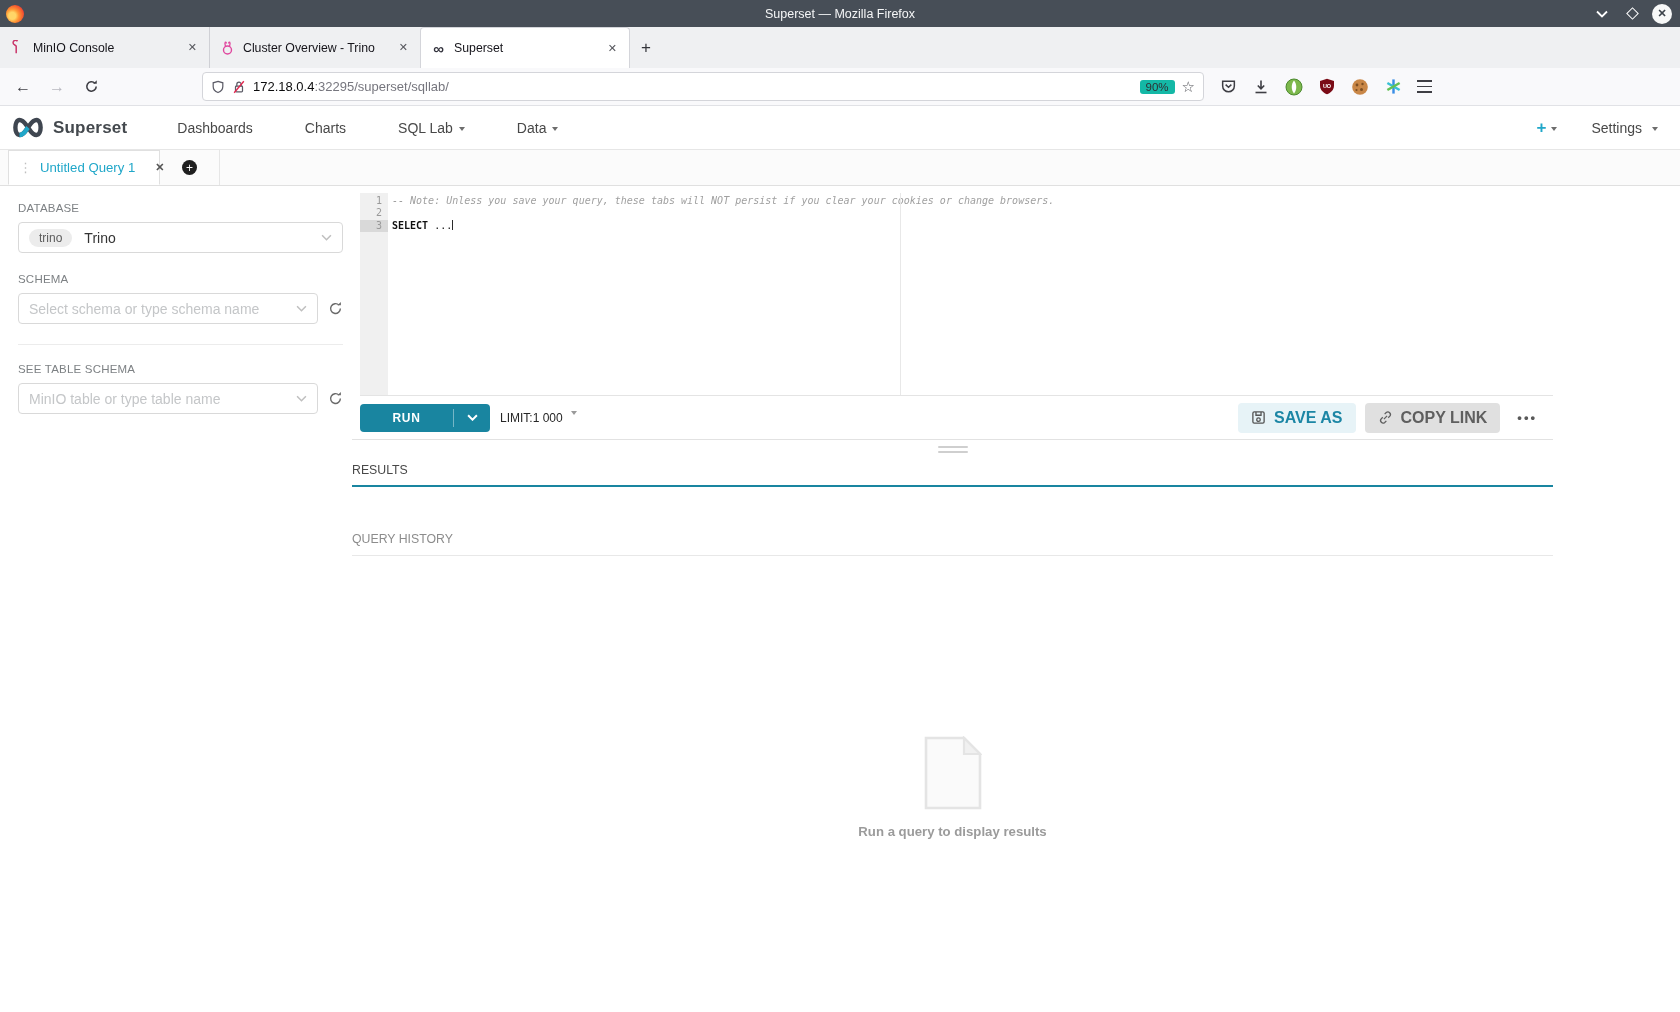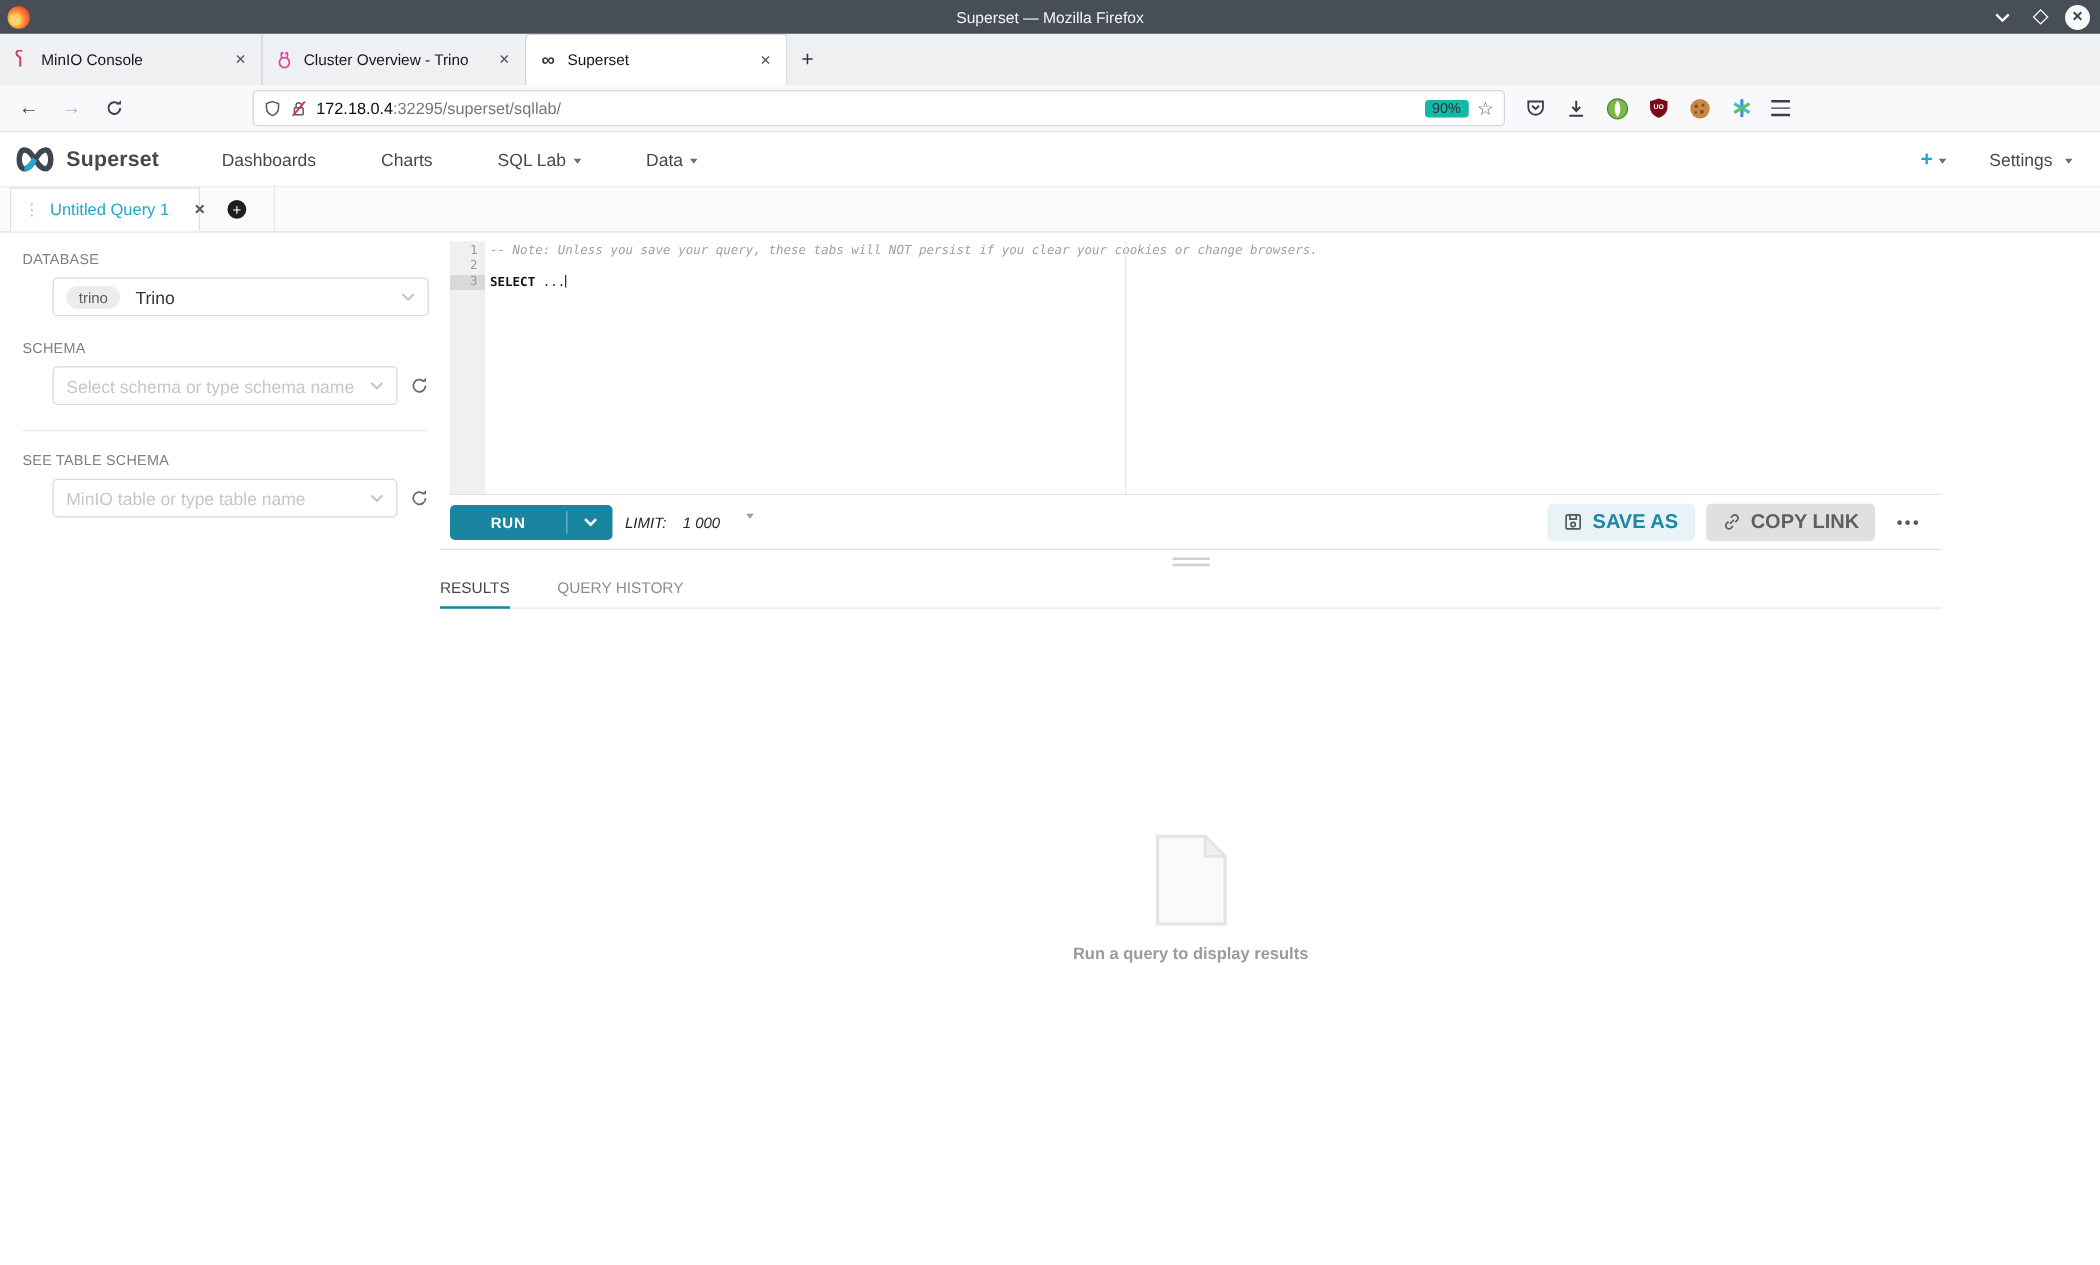--- a/index.html
+++ b/index.html
@@ -67,21 +67,21 @@
   .plus-circle { width:15px; height:15px; border-radius:50%; background:#1f1f1f; color:#fbfbfb; display:flex; align-items:center; justify-content:center; font-size:12px; line-height:1; }
 
   
   .main { flex:1; display:flex; min-height:0; }
 
   
   .sidebar { width:352px; flex:0 0 auto; padding:16px 9px 0 18px; }
   .side-label { font-size:11.5px; color:#7d8184; letter-spacing:.2px; margin-bottom:8px; }
   .select-row { display:flex; align-items:center; margin-bottom:20px; }
   .select-box { flex:1; height:31px; border:1px solid #d9d9d9; border-radius:4px; background:#fff;
-                display:flex; align-items:center; padding:0 10px; gap:12px;margin-left:24px; }
+                display:flex; align-items:center; padding:0 10px; gap:12px; }
   .sel-chevron { margin-left:auto; display:flex; }
   .pill { background:#ececec; border-radius:10px; padding:2px 10px; font-size:12px; color:#5c5c5c; }
   .sel-value { font-size:14px; color:#333; }
   .placeholder { font-size:14px; color:#c4c6c8; white-space:nowrap; overflow:hidden; }
   .refresh-btn { margin-left:10px; display:flex; flex:0 0 auto; }
   .side-divider { height:1px; background:#ececec; margin:2px 0 18px 0; }
 
   
   .editor-col { flex:1; min-width:0; margin-right:127px; display:flex; flex-direction:column; }
   .ace-editor { margin:7px 0 0 8px; height:203px; position:relative; display:flex;
@@ -96,33 +96,33 @@
   .kw { font-weight:bold; color:#111; }
   .cursor { display:inline-block; width:1.2px; height:10px; background:#2b2b2b; vertical-align:-1px; }
   .print-margin { position:absolute; left:512px; top:0; bottom:0; width:1px; background:#e8e8e8; }
 
   
   .sql-toolbar { height:44px; display:flex; align-items:center; border-bottom:1px solid #e2e2e2; padding:0 8px; flex:0 0 auto; }
   .run-btn { display:flex; height:28px; background:#1985a0; border-radius:4px; overflow:hidden; color:#fff; }
   .run-main { width:93px; display:flex; align-items:center; justify-content:center; font-size:12px; font-weight:bold; letter-spacing:.6px; }
   .run-split { width:1px; background:rgba(255,255,255,.4); margin:5px 0; }
   .run-caret { width:36px; display:flex; align-items:center; justify-content:center; }
-  .limit-group { display:flex; margin-left:10px; gap:13px; font-size:12px; color:#262626;font-style:italic; }
+  .limit-group { display:flex; margin-left:10px; gap:0; font-size:12px; color:#262626; }
   .limit-caret { width:0; height:0; border-left:3.4px solid transparent; border-right:3.4px solid transparent; border-top:4.4px solid #9a9a9a; margin-left:8px; }
   .toolbar-right { margin-left:auto; display:flex; align-items:center; gap:9px; }
   .tb-btn { height:30px; border-radius:4px; display:flex; align-items:center; gap:8px; padding:0 13px; font-size:16px; font-weight:bold; }
   .saveas { background:#e7f3f7; color:#1c86a5; }
   .copylink { background:#e0e0e0; color:#5f5f5f; }
   .more-dots { color:#595959; font-size:13px; font-weight:bold; letter-spacing:2px; padding:0 8px; }
 
   
   .results-pane { flex:1; display:flex; flex-direction:column; min-height:0; }
   .drag-handle { align-self:center; margin-top:6px; display:flex; flex-direction:column; gap:2.5px; }
   .drag-handle i { display:block; width:30px; height:2px; background:#cfcfcf; border-radius:1px; }
-  .results-tabs { display:flex; gap:38px; border-bottom:1px solid #e8e8e8; margin-top:2px; padding-left:0; }
+  .results-tabs { display:flex; gap:38px; border-bottom:1px solid #e8e8e8; margin-top:2px; padding-left:0;flex-direction:column; }
   .rtab { font-size:12.3px; padding:8px 0 9px 0; position:relative; color:#8c8c8c; }
   .rtab.active { color:#484848; }
   .rtab.active::after { content:""; position:absolute; left:0; right:0; bottom:-1px; height:2px; background:#1985a0; }
   .empty-state { display:flex; flex-direction:column; align-items:center; margin-top:180px; }
   .empty-text { margin-top:14px; font-size:13.2px; font-weight:bold; color:#9b9b9b; }
   svg { display:block; }
 </style>
 </head>
 <body>
 

